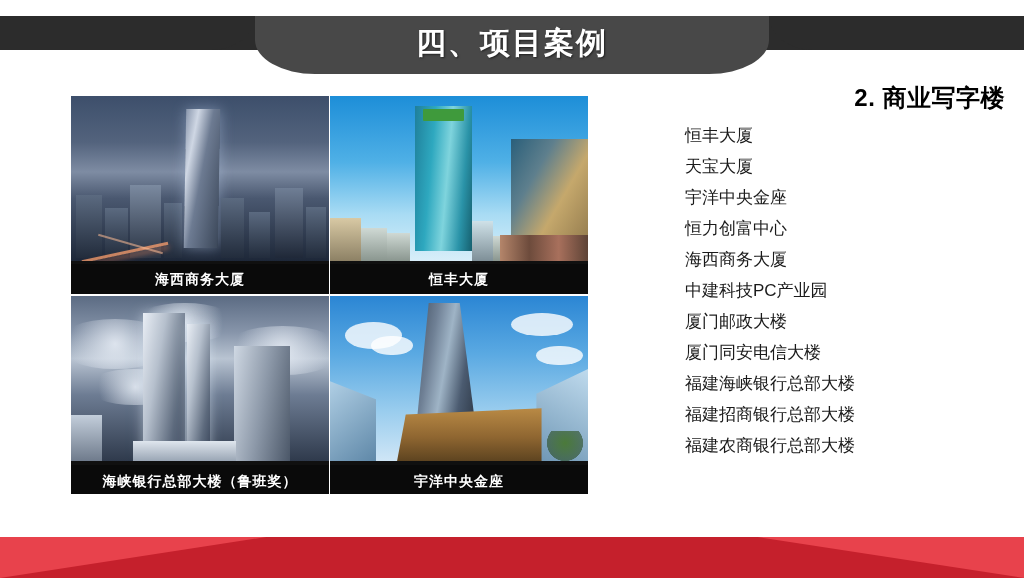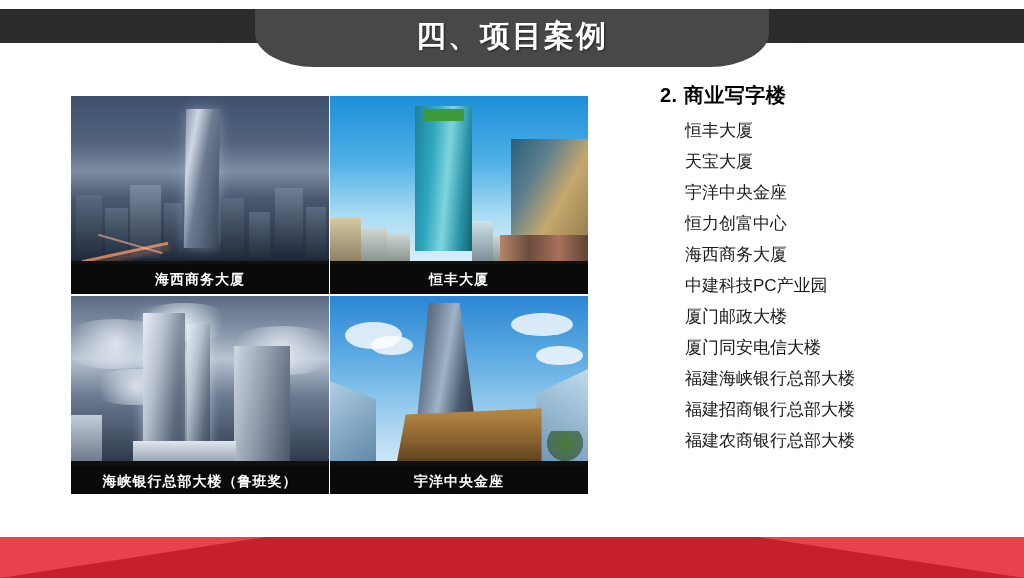--- a/index.html
+++ b/index.html
@@ -11,21 +11,21 @@
     width: 1024px;
     height: 578px;
     position: relative;
     overflow: hidden;
     font-family: "Liberation Sans", "DejaVu Sans", sans-serif;
   }
 
   
   .header {
     position: absolute;
-    left: 0; top: 9px;
+    left: 0; top: 16px;
     width: 1024px;
     height: 62px;
   }
   .header-sidebar {
     position: absolute;
     left: 0; top: 0;
     width: 1024px;
     height: 34px;
     background: #2c2c2c;
   }
@@ -221,24 +221,25 @@
   }
 
   
   .content {
     position: absolute;
     left: 655px; top: 82px;
     width: 350px;
   }
   .content-heading {
     color: #000000;
-    font-size: 20px;
+    font-size: 24px;
     font-weight: bold;
     margin: 0 0 6px 5px;
     letter-spacing: 0.5px;
+    text-align: right;
   }
   .item-list {
     list-style: none;
     margin: 0;
     padding: 0 0 0 30px;
   }
   .item-list li {
     color: #1a1a1a;
     font-size: 17px;
     line-height: 31px;

